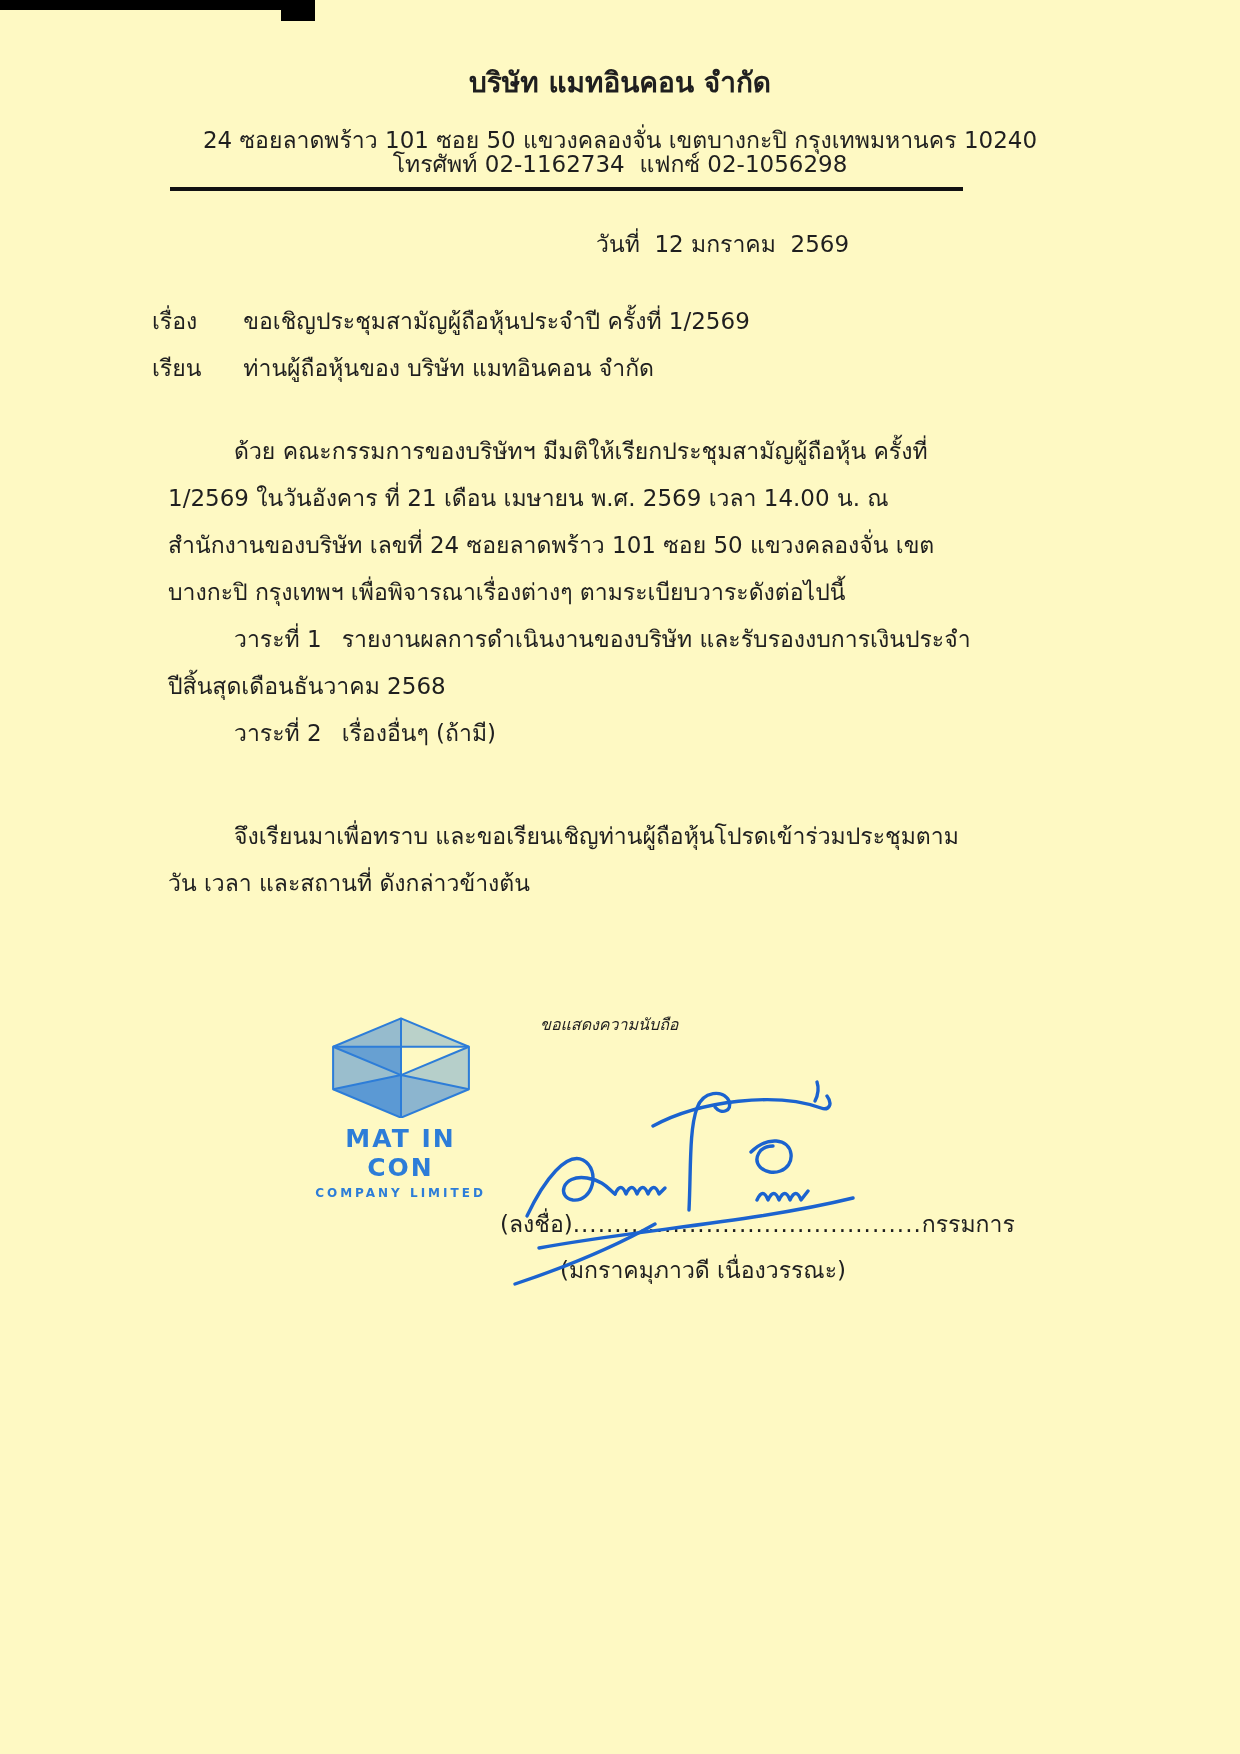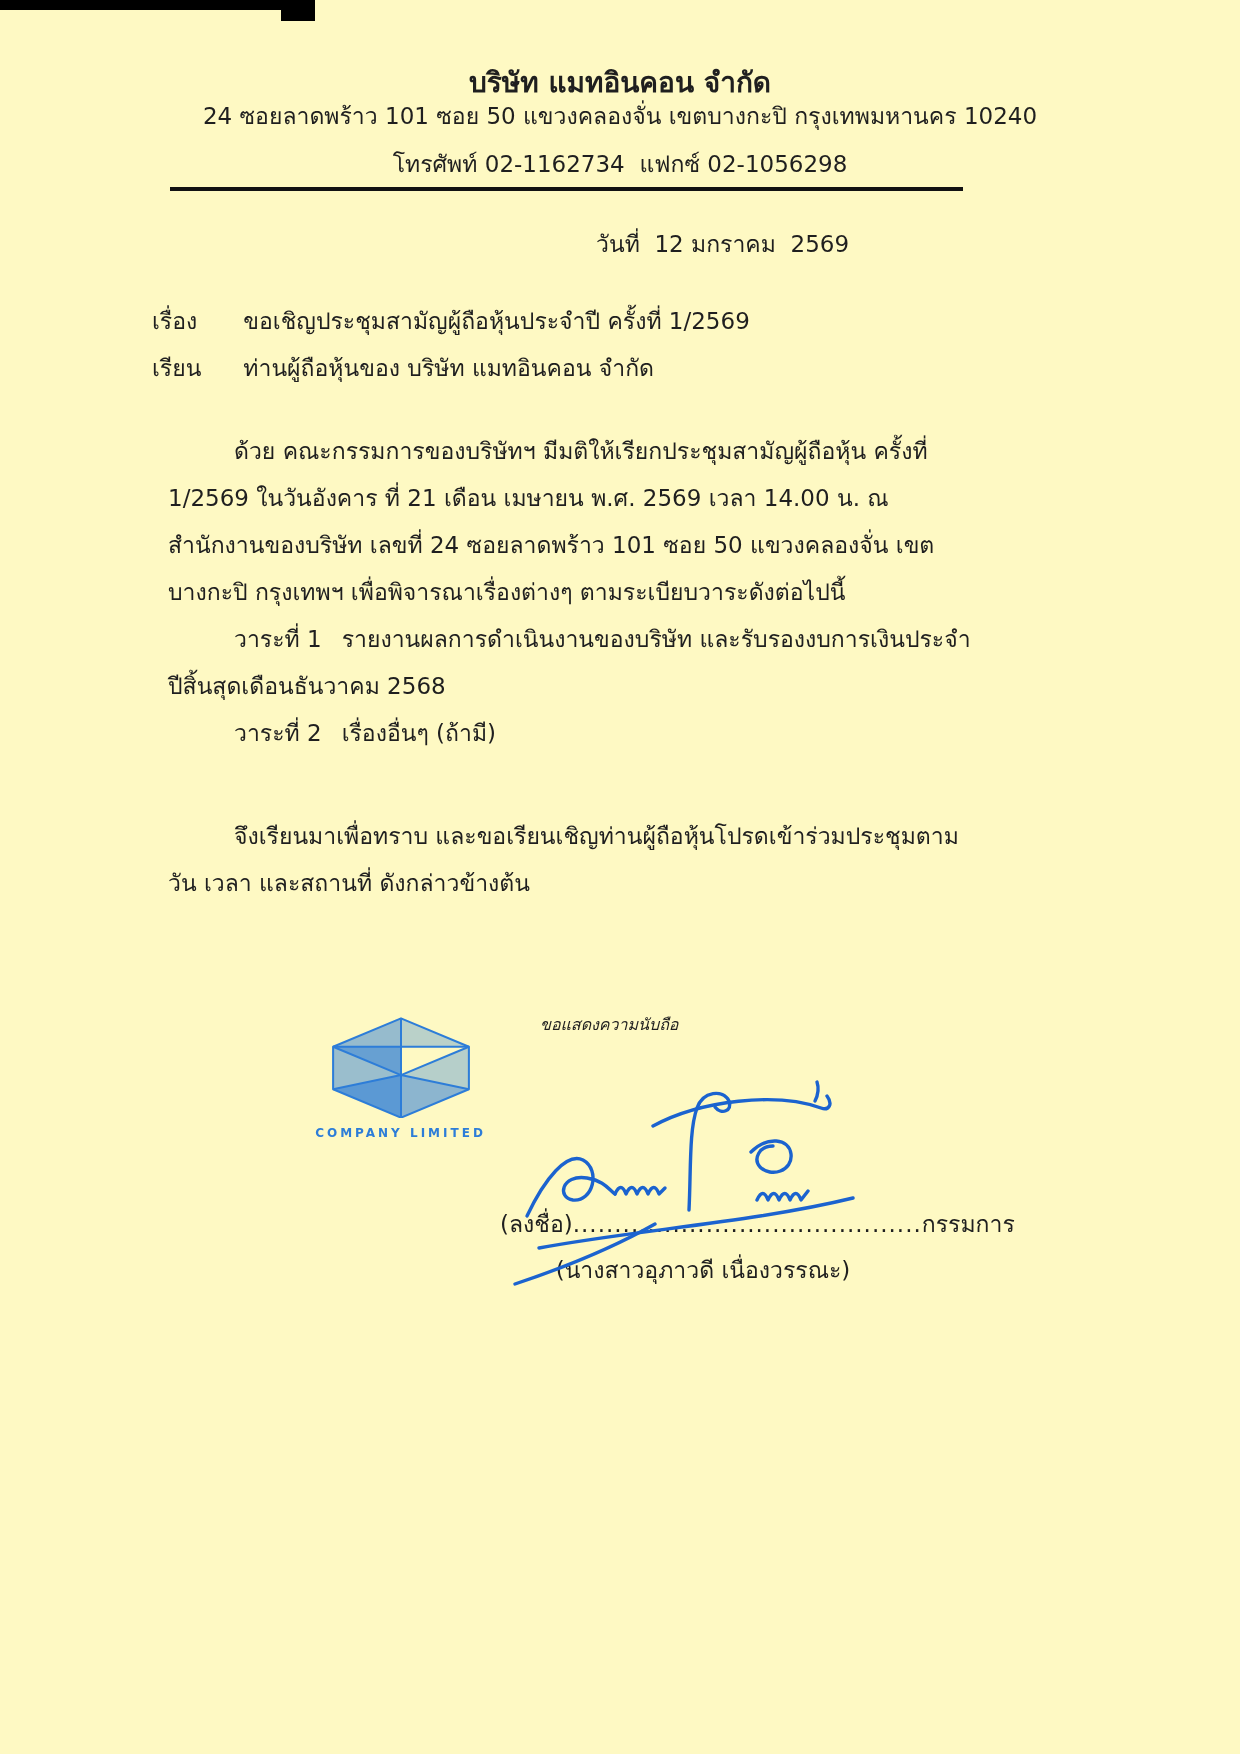--- a/index.html
+++ b/index.html
@@ -11,21 +11,21 @@
     font-family:"DejaVu Sans","Liberation Sans",sans-serif;
     color:#1f1f1f;
     overflow:hidden;
   }
   .artifact{position:absolute;background:#000;}
   .artifact-bar{left:0;top:0;width:298px;height:10px;}
   .artifact-blob{left:281px;top:0;width:34px;height:21px;}
 
   .centered{position:absolute;left:0;width:100%;text-align:center;}
   .company-name{top:60px;font-size:28px;font-weight:bold;}
-  .company-address{top:98px;font-size:23px;}
+  .company-address{top:122px;font-size:23px;}
   .company-phone{top:146px;font-size:23px;white-space:pre-wrap;}
   .header-rule{position:absolute;top:187px;left:170px;width:793px;height:4px;background:#121212;}
 
   .date-line{position:absolute;top:226px;left:596px;font-size:23px;white-space:pre-wrap;}
 
   .field-row{position:absolute;left:152px;width:840px;font-size:23px;}
   .row-subject{top:303px;}
   .row-attn{top:350px;}
   .field-label{display:inline-block;width:84px;}
   .field-text{display:inline-block;}
@@ -93,20 +93,21 @@
         <path d="M75,58 L142,72 L75,100 Z" fill-opacity="0.55"></path>
       </g>
       <g fill="none" stroke-width="2" stroke-linejoin="round" stroke="#2d7dd8">
         <path d="M75,2 L8,30 L8,72 L75,100 L142,72 L142,30 Z"></path>
         <path d="M8,30 L75,58 L142,30"></path>
         <path d="M75,2 L75,58 L75,100"></path>
         <path d="M8,30 L142,30"></path>
         <path d="M8,72 L75,58 L142,72"></path>
       </g>
     </svg>
+    <div class="logo-name">MAT IN CON</div>
     <div class="logo-subtitle">COMPANY LIMITED</div>
   </div>
 
   <svg class="signature-svg" width="380" height="210" viewBox="0 0 380 210">
     <g fill="none" stroke-width="3.4" stroke-linecap="round" stroke-linejoin="round" stroke="#1b63cf">
       <path d="M22,138 C40,100 62,74 78,82 C96,92 88,124 68,122 C52,120 56,96 82,100 C100,103 104,112 110,116"></path>
       <path d="M110,116 q6,-13 11,0 q6,-13 11,0 q6,-13 11,0 q6,-13 11,0 l6,-6"></path>
       <path d="M184,132 C186,92 184,52 192,30 C198,13 218,11 224,23 C228,33 216,37 210,29"></path>
       <path d="M148,48 C196,22 272,14 316,30 C324,33 328,26 322,18"></path>
       <path d="M312,4 C314,10 313,17 310,23"></path>
@@ -114,15 +115,15 @@
       <path d="M252,122 q6,-13 11,0 q6,-13 11,0 q6,-13 11,0 q6,-13 11,0 l7,-9"></path>
       <path d="M34,170 C130,152 250,144 348,120"></path>
       <path d="M150,146 C104,172 52,192 10,206"></path>
     </g>
   </svg>
 
   <div class="sign-line">
     <span>(ลงชื่อ)</span><span class="sign-dots">..........................................</span><span>กรรมการ</span>
   </div>
 
-  <div class="signer-name">(นางสาวอุภาวดี เนื่องวรรณะ)</div>
+  <div class="signer-name">(มกราคมุภาวดี เนื่องวรรณะ)</div>
 
 </div>
 
 </body></html>

